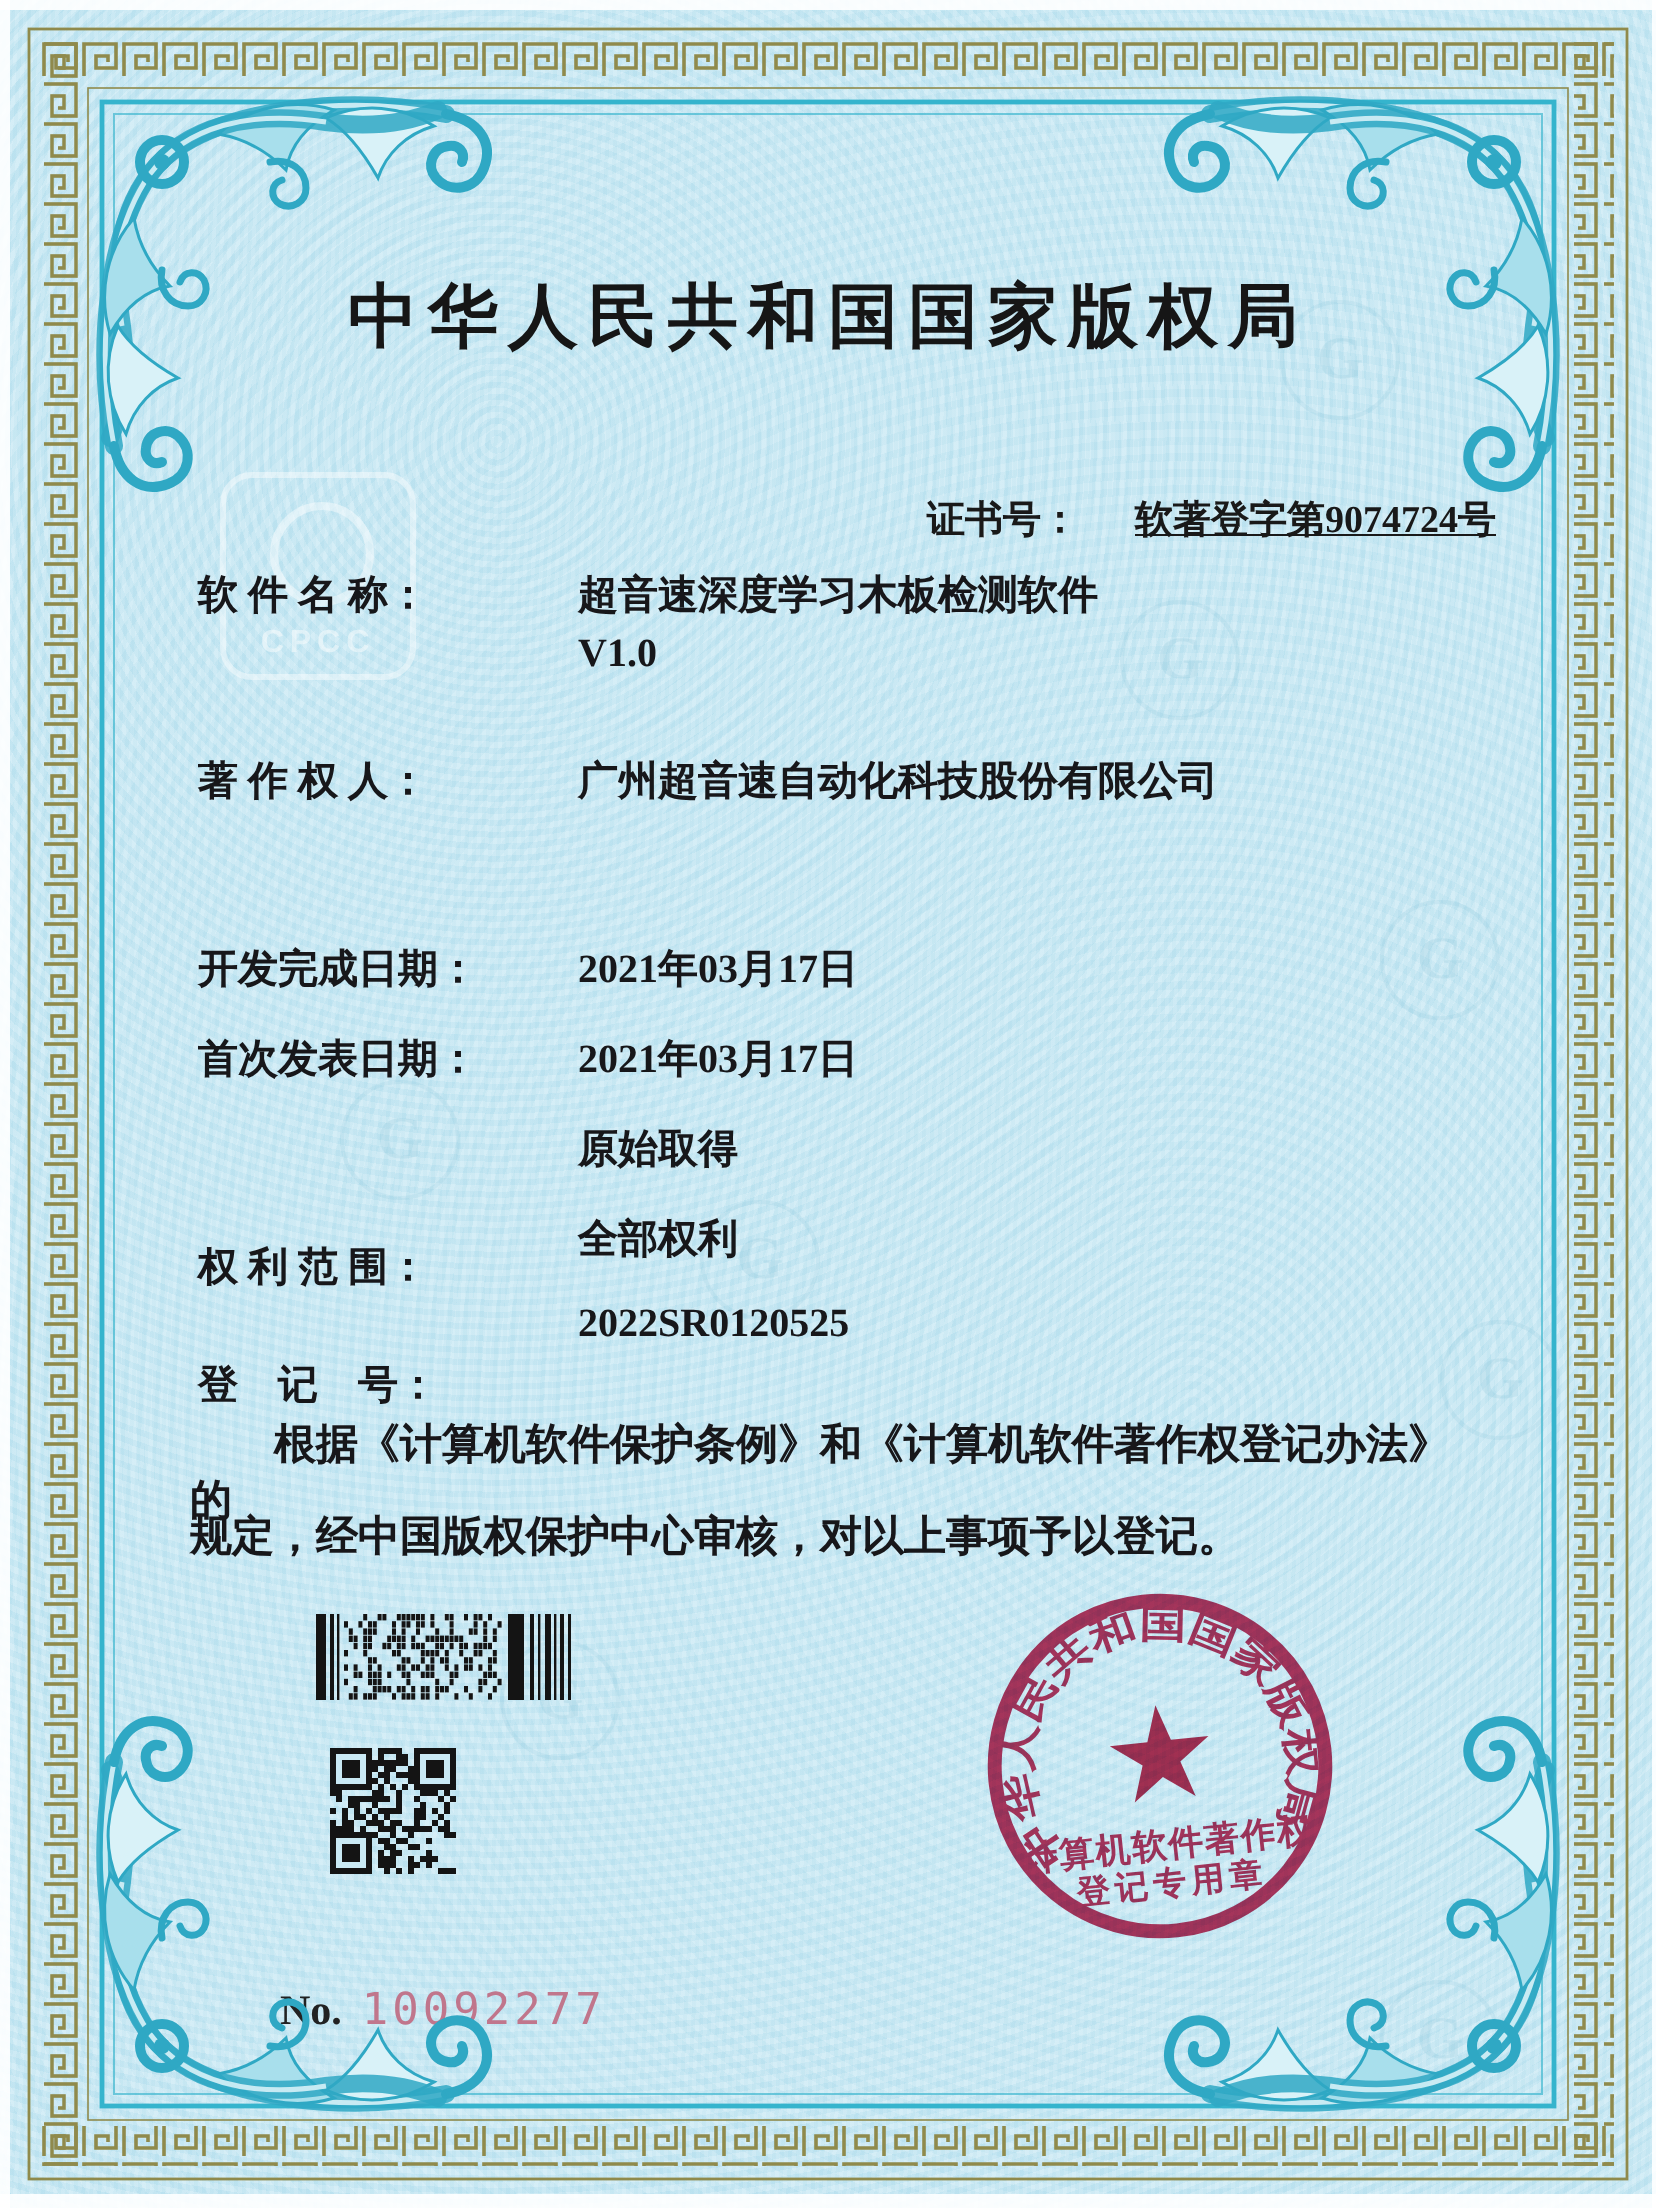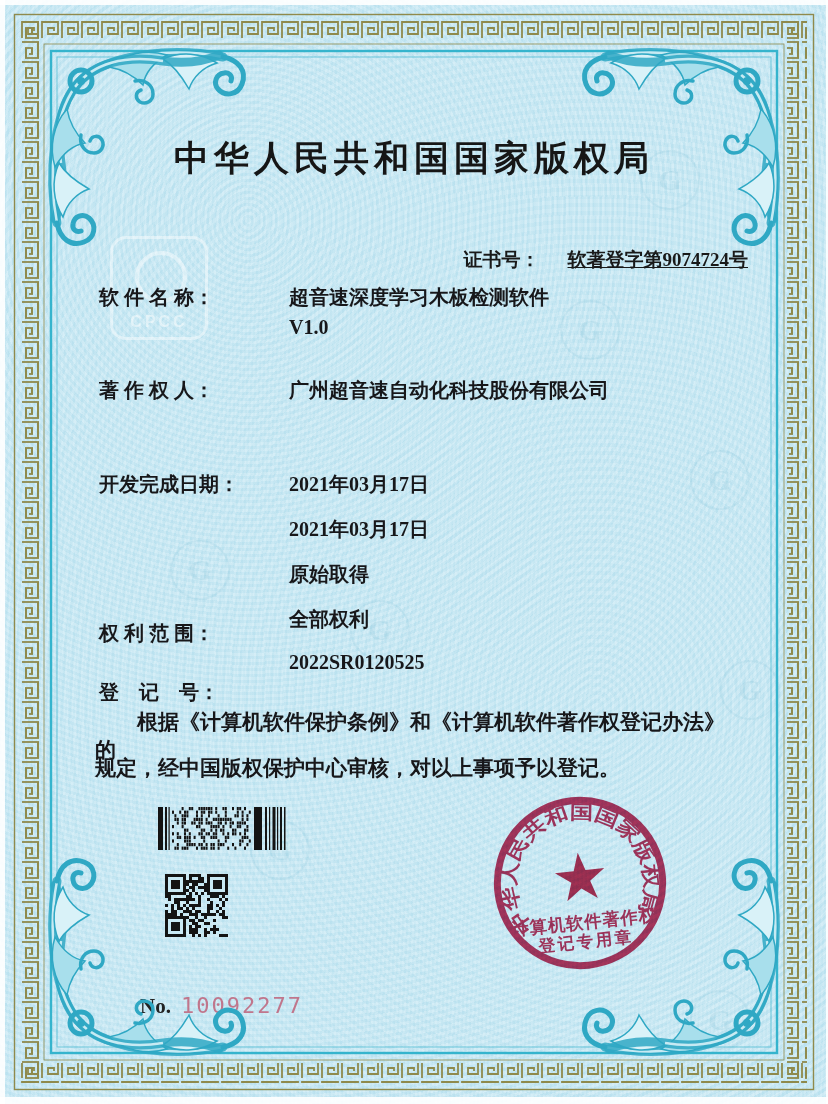--- a/index.html
+++ b/index.html
@@ -113,20 +113,21 @@
     <span class="flabel" style="top:284px;">软 件 名 称：</span>
     <span class="fvalue" style="top:284px;">超音速深度学习木板检测软件</span>
     <span class="fvalue" style="top:316px;">V1.0</span>
 
     <span class="flabel" style="top:377px;">著 作 权 人：</span>
     <span class="fvalue" style="top:377px;">广州超音速自动化科技股份有限公司</span>
 
     <span class="flabel" style="top:471px;">开发完成日期：</span>
     <span class="fvalue" style="top:471px;">2021年03月17日</span>
 
+    <span class="flabel" style="top:516px;">首次发表日期：</span>
     <span class="fvalue" style="top:516px;">2021年03月17日</span>
 
     <span class="fvalue" style="top:561px;font-family:Liberation Mono, monospace;">原始取得</span>
 
     <span class="flabel" style="top:620px;">权 利 范 围：</span>
     <span class="fvalue" style="top:606px;">全部权利</span>
 
     <span class="flabel" style="top:651px;margin-top:28px;">登　记　号：</span>
     <span class="fvalue" style="top:651px;">2022SR0120525</span>
 

